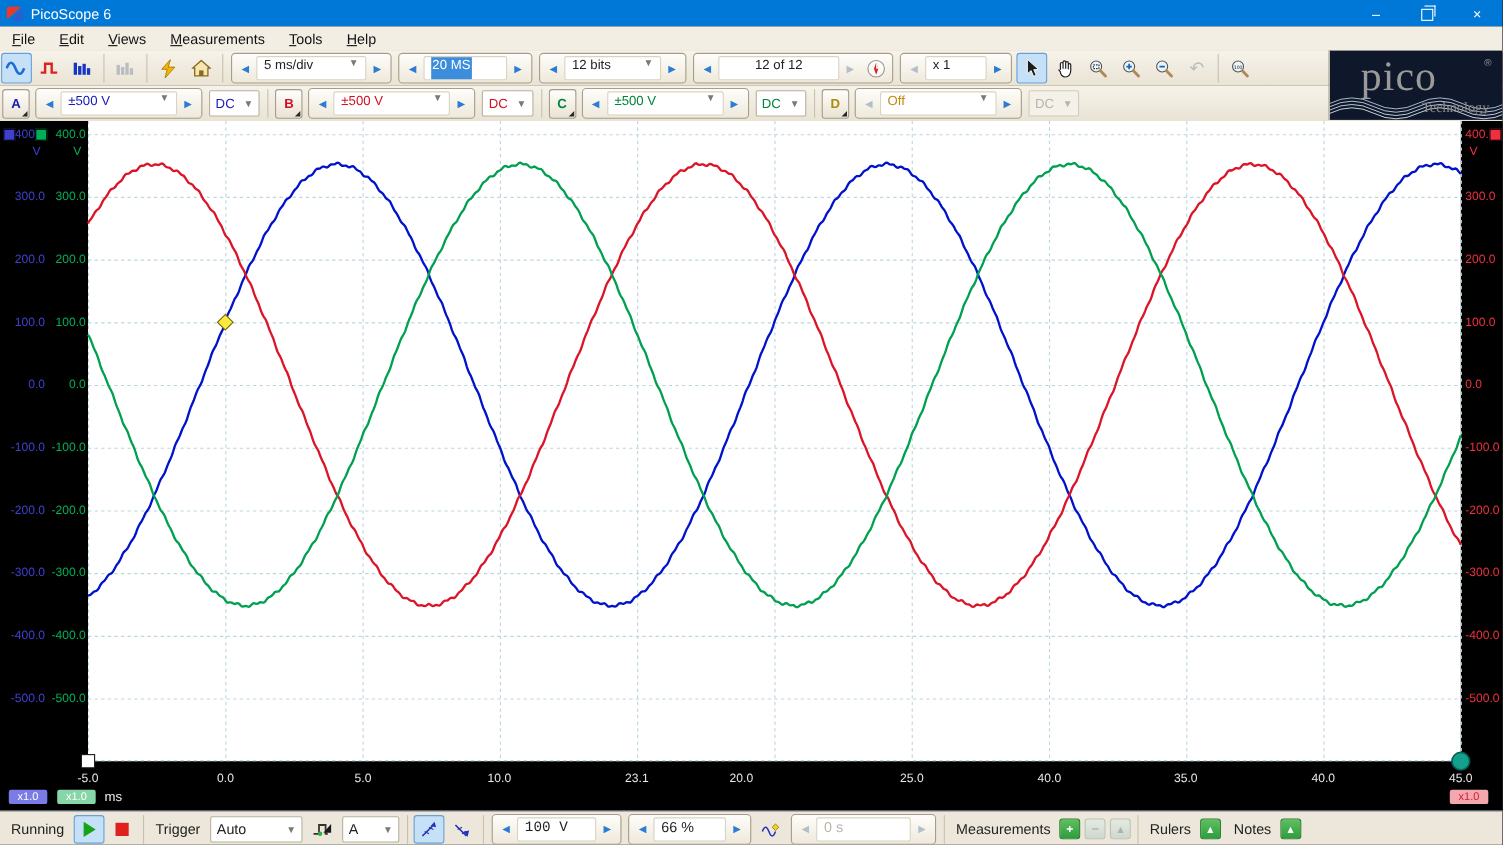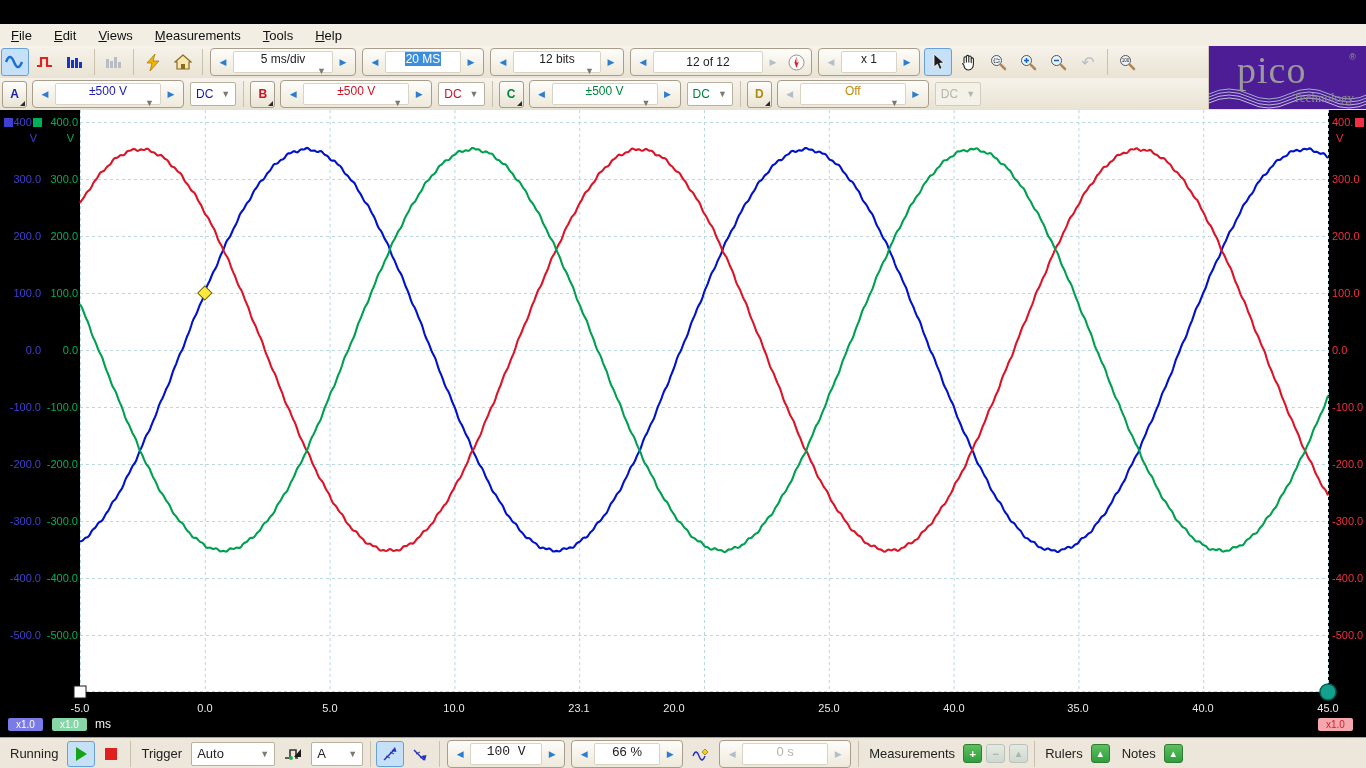--- a/index.html
+++ b/index.html
@@ -22,42 +22,42 @@
     display:flex;align-items:center;font-size:13px;color:#111;border-bottom:1px solid #d8d2c2;}
   .menu-item{padding:2px 11px;}
 
   
   .toolbar{position:absolute;left:0;width:1366px;background:linear-gradient(#f7f3ea,#e9e3d4);
     display:flex;align-items:center;font-size:12px;color:#222;}
   .tb1{top:46px;height:32px;border-bottom:1px solid #d5cebb;}
   .tb2{top:78px;height:32px;border-bottom:2px solid #8a94a0;}
   .tb-group{display:inline-flex;align-items:center;height:26px;border:1px solid #a79d8a;border-radius:4px;
     background:linear-gradient(#fefdfa,#efe9db);padding:0 2px;margin:0 3px;}
-  .tb-field{background:#fff;height:20px;display:flex;align-items:center;padding:0 6px;border-radius:2px;
-    border:1px solid #d9d3c4;white-space:nowrap;flex-direction:column;}
+  .tb-field{background:#fff;height:20px;display:flex;padding:0 6px;border-radius:2px;
+    border:1px solid #d9d3c4;white-space:nowrap;}
   .spin{width:20px;height:22px;display:flex;align-items:center;justify-content:center;font-size:9px;color:#2b7cd3;}
   .spin.gray{color:#b3bfc8;}
   .dd-arrow{font-size:9px;color:#7a7a72;margin-left:8px;}
   .tb-btn{width:26px;height:26px;margin:0 1px;display:flex;align-items:center;justify-content:center;
     border:1px solid transparent;border-radius:3px;}
   .tb-btn.selected{background:#c6e1f7;border:1px solid #66a1d8;}
   .tb-sep{width:1px;height:26px;background:#c9c1ae;margin:0 4px;}
   .ch-btn{width:23px;height:25px;background:linear-gradient(#fffefb,#e9e3d3);border:1px solid #a79d8a;border-radius:3px;
     display:flex;align-items:center;justify-content:center;font-weight:bold;font-size:12px;position:relative;margin:0 2px;}
   .ch-btn::after{content:'';position:absolute;right:1px;bottom:1px;width:0;height:0;
     border-left:5px solid transparent;border-bottom:5px solid #2a2a2a;}
   .ch-a{color:#1a1ab8;} .ch-b{color:#cf1124;} .ch-c{color:#00853f;} .ch-d{color:#ac8c0a;}
   .txt-a{color:#1a1ab8;} .txt-b{color:#cf1124;} .txt-c{color:#00853f;} .txt-off{color:#c08a10;}
   .txt-gray{color:#b8b4a8;}
   .dd{background:#fff;height:22px;display:flex;align-items:center;padding:0 5px;border:1px solid #b9b19f;border-radius:2px;margin:0 3px;white-space:nowrap;}
   .dd.disabled{background:#f4f1e9;border-color:#d3ccba;}
   .sel-text{background:#3c8ddc;color:#fff;padding:0 1px;}
 
   
-  .logo{position:absolute;right:0;top:46px;width:157px;height:63px;background:#4c1d95;
+  .logo{position:absolute;right:0;top:46px;width:157px;height:63px;background:#0f172a;
     border-left:1px solid #cfc8b6;overflow:hidden;}
   .logo .brand{position:absolute;left:28px;top:2px;font-family:"Liberation Serif","DejaVu Serif",serif;
     font-size:38px;color:#9a9a9a;letter-spacing:1px;}
   .logo .reg{position:absolute;right:10px;top:6px;font-size:9px;color:#9a9a9a;}
   .logo .sub{position:absolute;right:12px;bottom:3px;font-family:"Liberation Serif","DejaVu Serif",serif;
     font-size:13px;color:#8c8c8c;}
   .logo svg{position:absolute;left:0;bottom:0;}
 
   
   .chart{position:absolute;left:0;top:110px;width:1366px;height:627px;background:#000;}
@@ -77,20 +77,34 @@
   .stop-sq{width:12px;height:12px;background:#e01f1f;}
   .sq-btn{width:17px;height:17px;border-radius:3px;display:flex;align-items:center;justify-content:center;
     font-size:11px;font-weight:bold;color:#fff;margin:0 2px;border:1px solid #2e7d32;background:linear-gradient(#5fbf5f,#2e9e3e);}
   .sq-btn.disabled{border:1px solid #b9c4b9;background:linear-gradient(#e4eae2,#cfd8cf);color:#aab4aa;}
 </style>
 </head>
 <body>
 
 <div class="app">
 
+  <div class="titlebar">
+    <div class="title-icon">
+        <div class="t1"></div>
+        <div class="t2"></div>
+      </div>
+    <span>PicoScope 6</span>
+    <div class="win-btns">
+      <div class="win-btn">–</div>
+      <div class="win-btn">
+          <div class="restore-glyph"></div>
+        </div>
+      <div class="win-btn">×</div>
+    </div>
+  </div>
 
   <div class="menubar" id="menubar">
       <div class="menu-item"><u>F</u>ile</div>
       <div class="menu-item"><u>E</u>dit</div>
       <div class="menu-item"><u>V</u>iews</div>
       <div class="menu-item"><u>M</u>easurements</div>
       <div class="menu-item"><u>T</u>ools</div>
       <div class="menu-item"><u>H</u>elp</div>
     </div>
 

